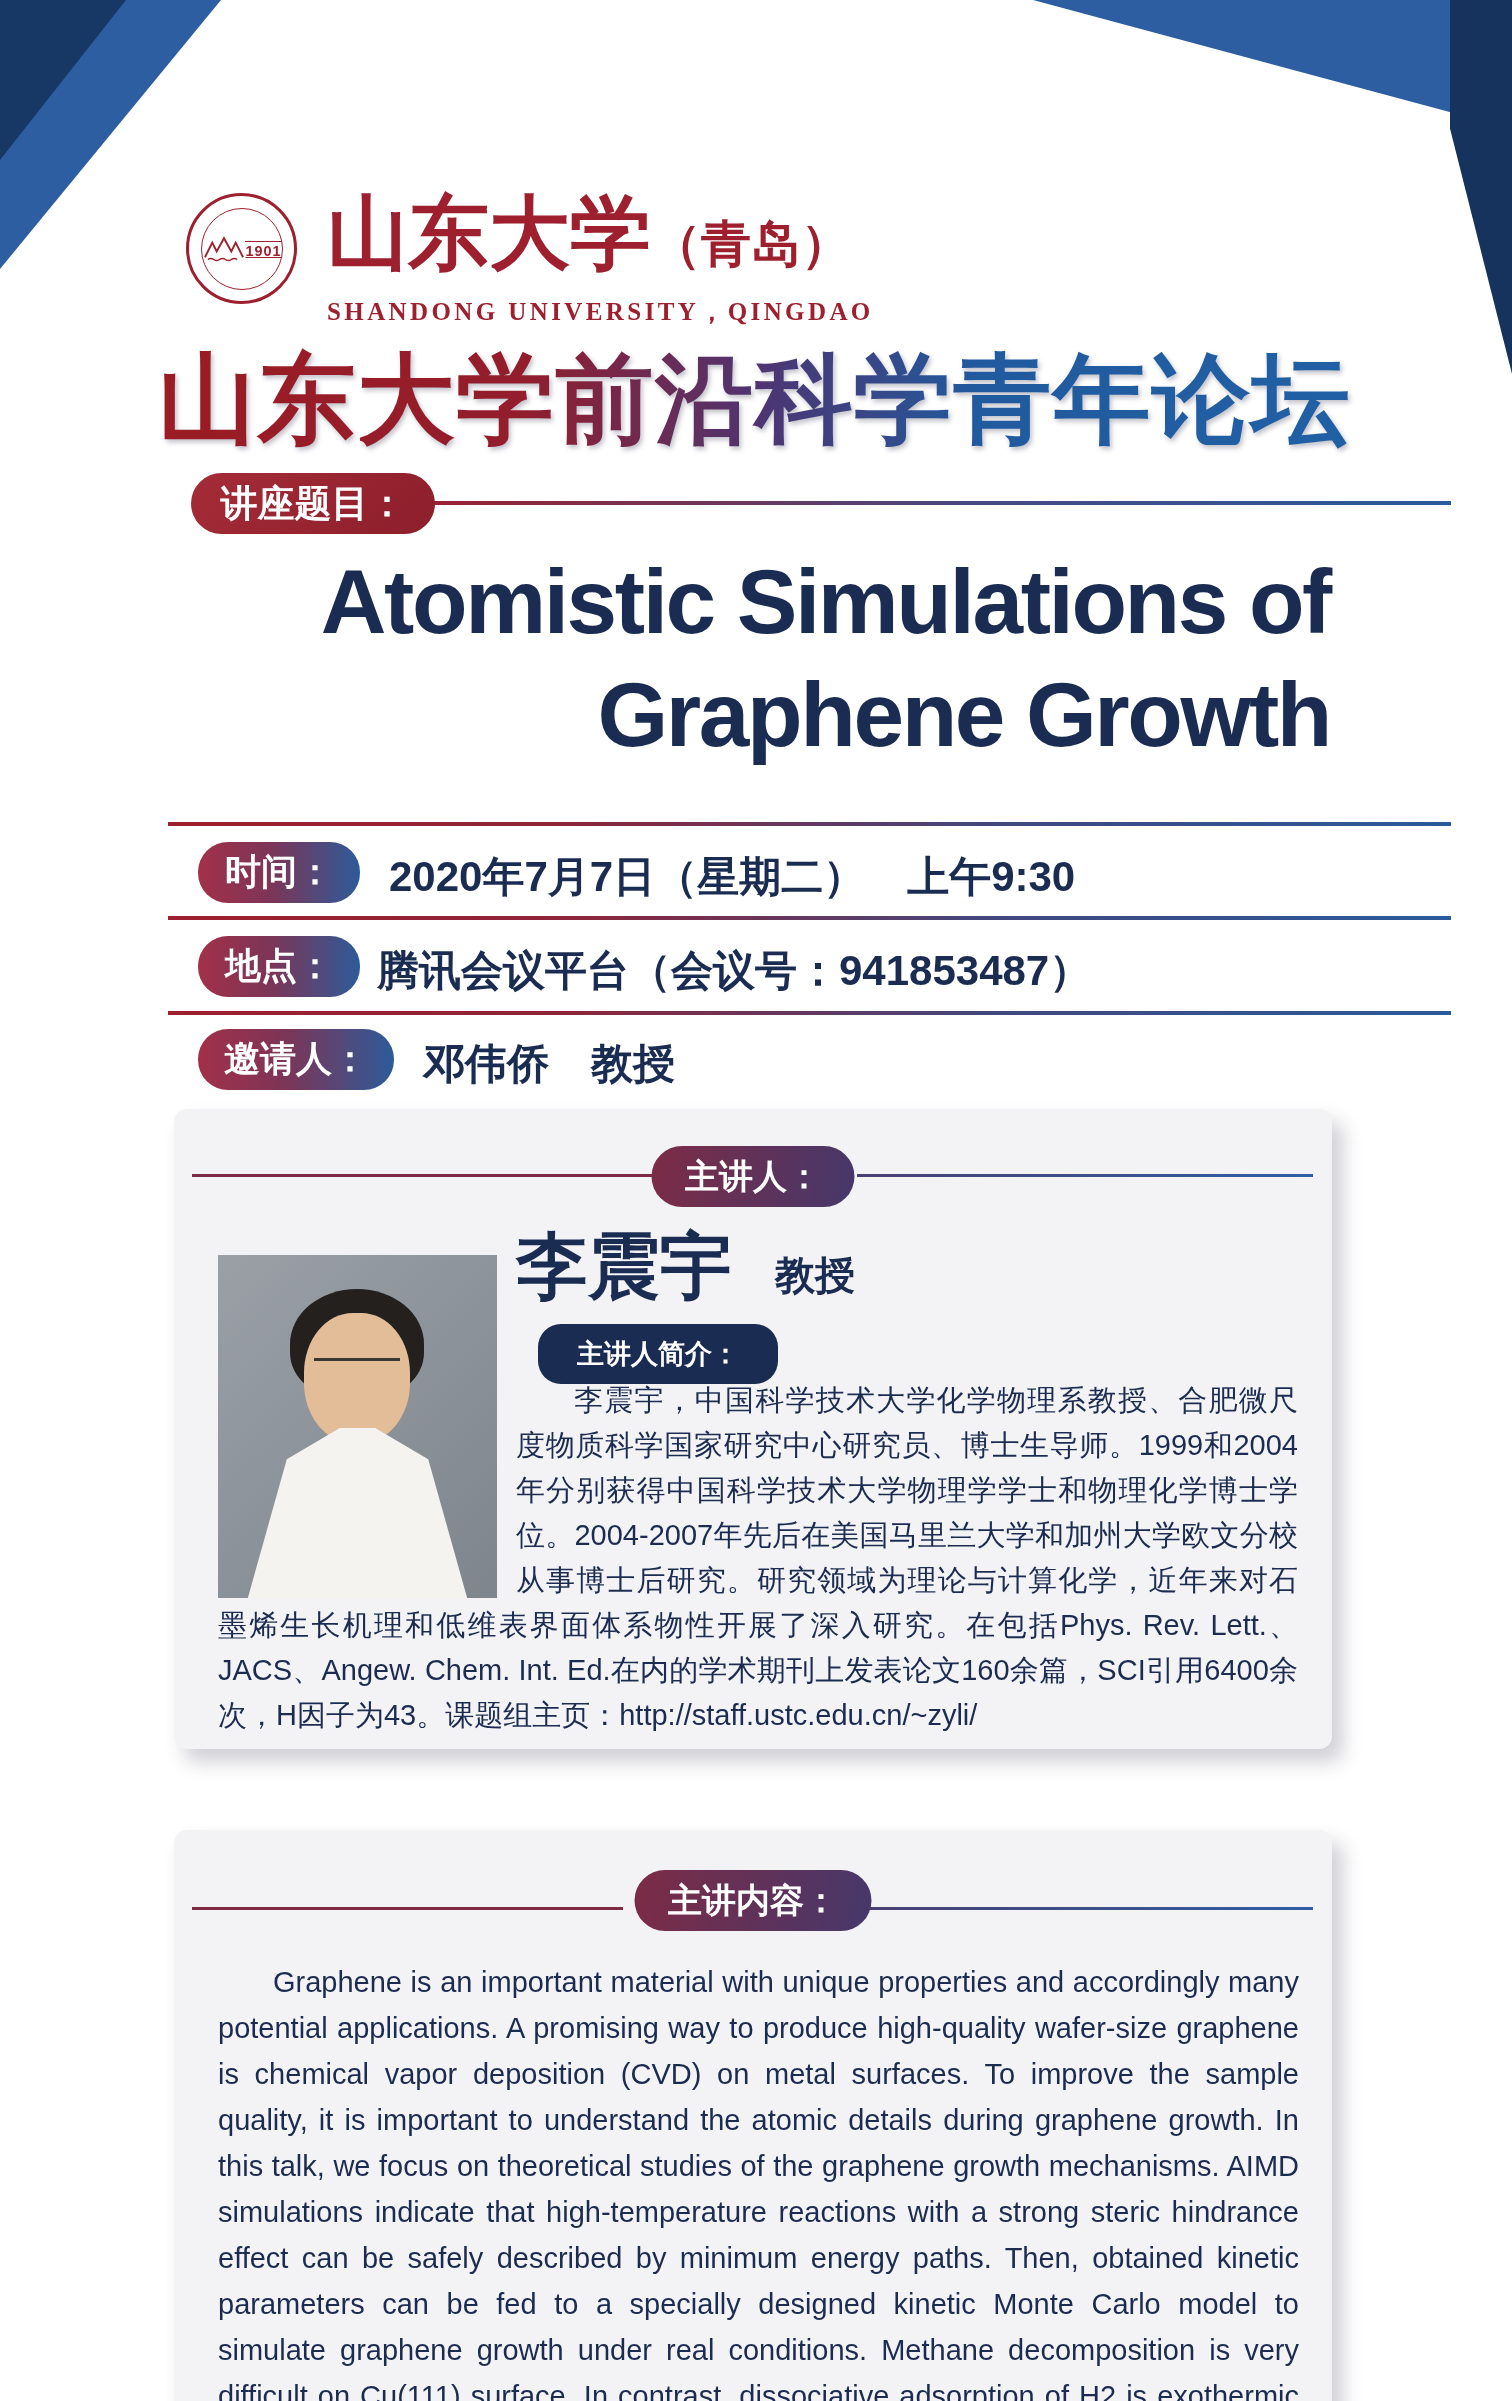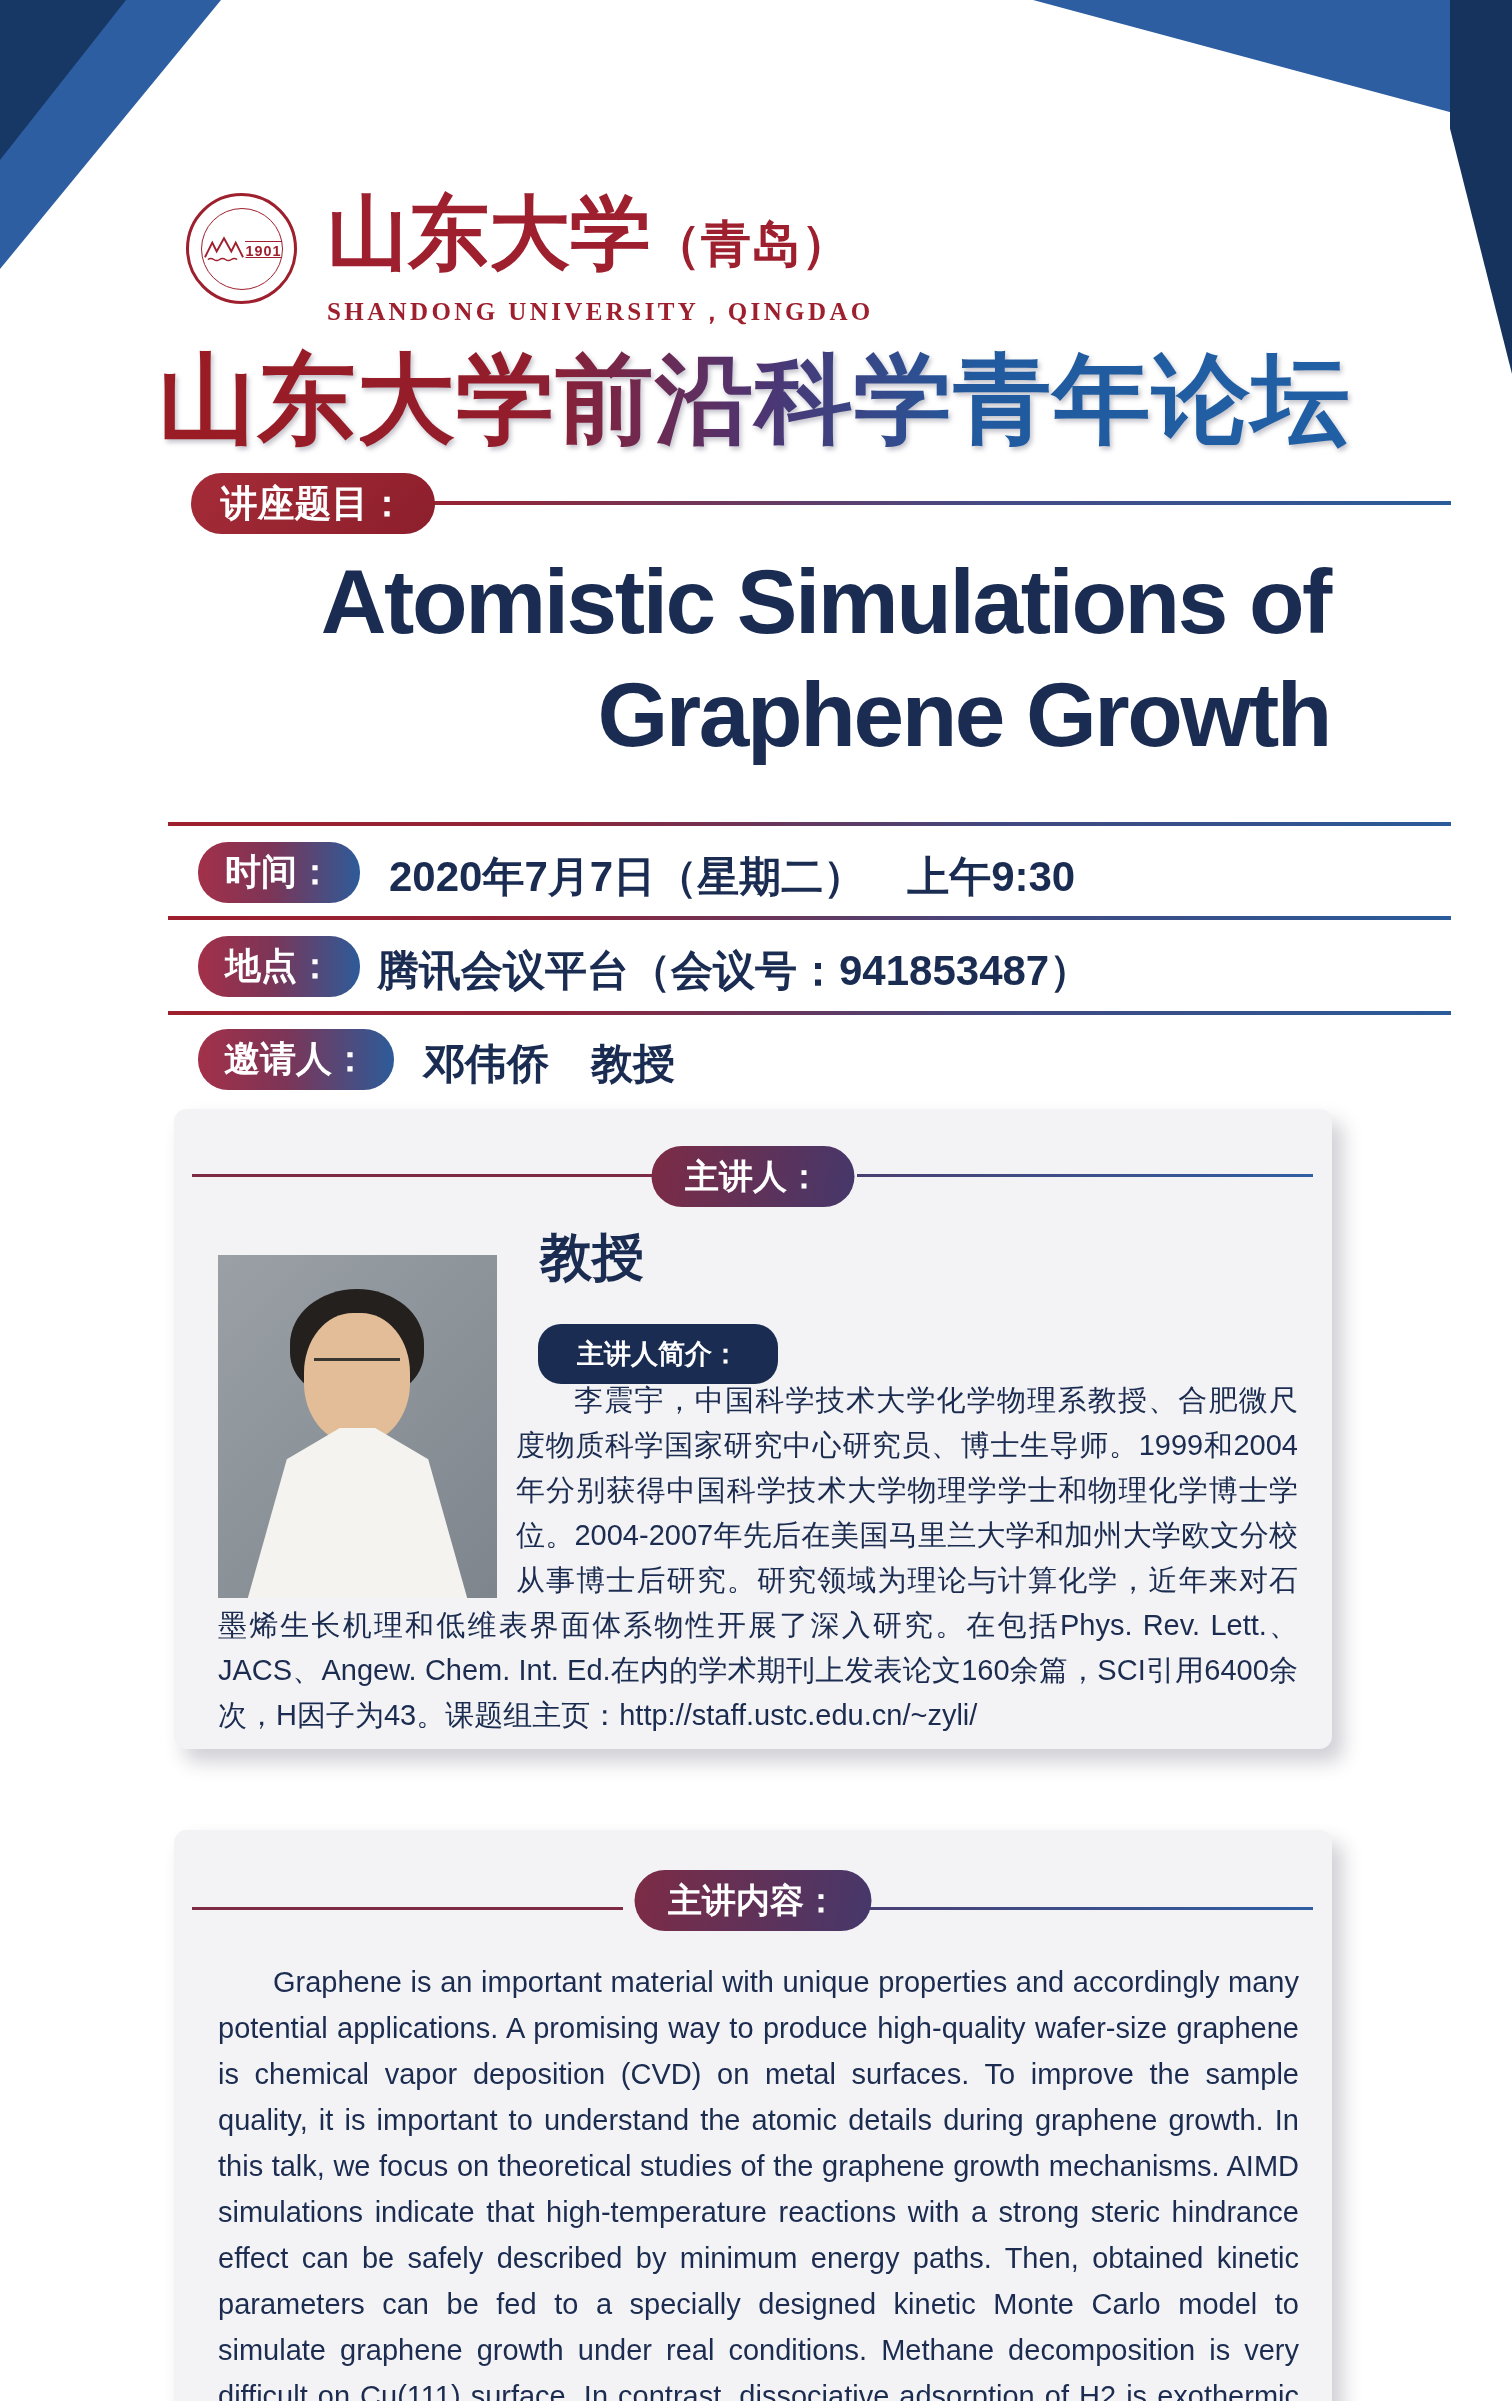--- a/index.html
+++ b/index.html
@@ -63,21 +63,21 @@
   .photo{position:absolute;left:44px;top:146px;width:279px;height:343px;overflow:hidden;
     background:linear-gradient(135deg,#9aa0a6,#7e858c);}
   .photo .hair{position:absolute;left:72px;top:34px;width:134px;height:110px;border-radius:50% 50% 42% 42%;background:#23201e;}
   .photo .face{position:absolute;left:86px;top:58px;width:106px;height:130px;border-radius:46%;background:#e3bd97;}
   .photo .glasses{position:absolute;left:96px;top:103px;width:86px;height:19px;
     border-top:3.8px solid #3a3632;}
   .photo .shirt{position:absolute;left:29px;top:173px;width:221px;height:173px;background:#f4f3ef;
     clip-path:polygon(0 100%,18% 18%,42% 0,58% 0,82% 18%,100% 100%);}
   .speaker-name{position:absolute;left:342px;top:121px;display:flex;align-items:flex-end;z-index:5;}
   .speaker-name .nm{font-size:72px;font-weight:bold;color:#1a2c52;line-height:72px;}
-  .speaker-name .tl{font-size:52px;font-weight:bold;color:#1a2c52;margin-left:24px;line-height:54px;}
+  .speaker-name .tl{font-size:40px;font-weight:bold;color:#1a2c52;margin-left:43px;line-height:54px;}
   .intro-pill{position:absolute;left:364px;top:215px;width:240px;height:60px;border-radius:23px;
     background:#1a2c52;color:#fff;font-size:27px;font-weight:bold;display:flex;align-items:center;justify-content:center;}
   .bio{position:absolute;left:44px;top:269px;width:1080px;font-size:29px;line-height:45px;
     text-align:justify;color:#1b2c50;text-indent:58px;z-index:4;}
   .bio .float-spacer{float:left;width:298px;height:222px;}
   .abstract{position:absolute;left:44px;top:129px;width:1081px;font-size:29px;line-height:46px;
     text-align:justify;color:#1b2c50;text-indent:55px;z-index:4;}
 </style>
 </head>
 <body>
@@ -143,20 +143,21 @@
     <div class="card-badge" style="top:37px;width:203px;">
       <span>主讲人：</span>
     </div>
     <div class="photo">
       <div class="hair"></div>
       <div class="face"></div>
       <div class="glasses"></div>
       <div class="shirt"></div>
     </div>
     <div class="speaker-name">
+      <span class="nm">李震宇</span>
       <span class="tl">教授</span>
     </div>
     <div class="intro-pill">
       <span>主讲人简介：</span>
     </div>
     <div class="bio">
       <span class="float-spacer"></span><span>李震宇，中国科学技术大学化学物理系教授、合肥微尺度物质科学国家研究中心研究员、博士生导师。1999和2004年分别获得中国科学技术大学物理学学士和物理化学博士学位。2004-2007年先后在美国马里兰大学和加州大学欧文分校从事博士后研究。研究领域为理论与计算化学，近年来对石墨烯生长机理和低维表界面体系物性开展了深入研究。在包括Phys. Rev. Lett.、JACS、Angew. Chem. Int. Ed.在内的学术期刊上发表论文160余篇，SCI引用6400余次，H因子为43。课题组主页：http://staff.ustc.edu.cn/~zyli/</span>
     </div>
   </div>
 

